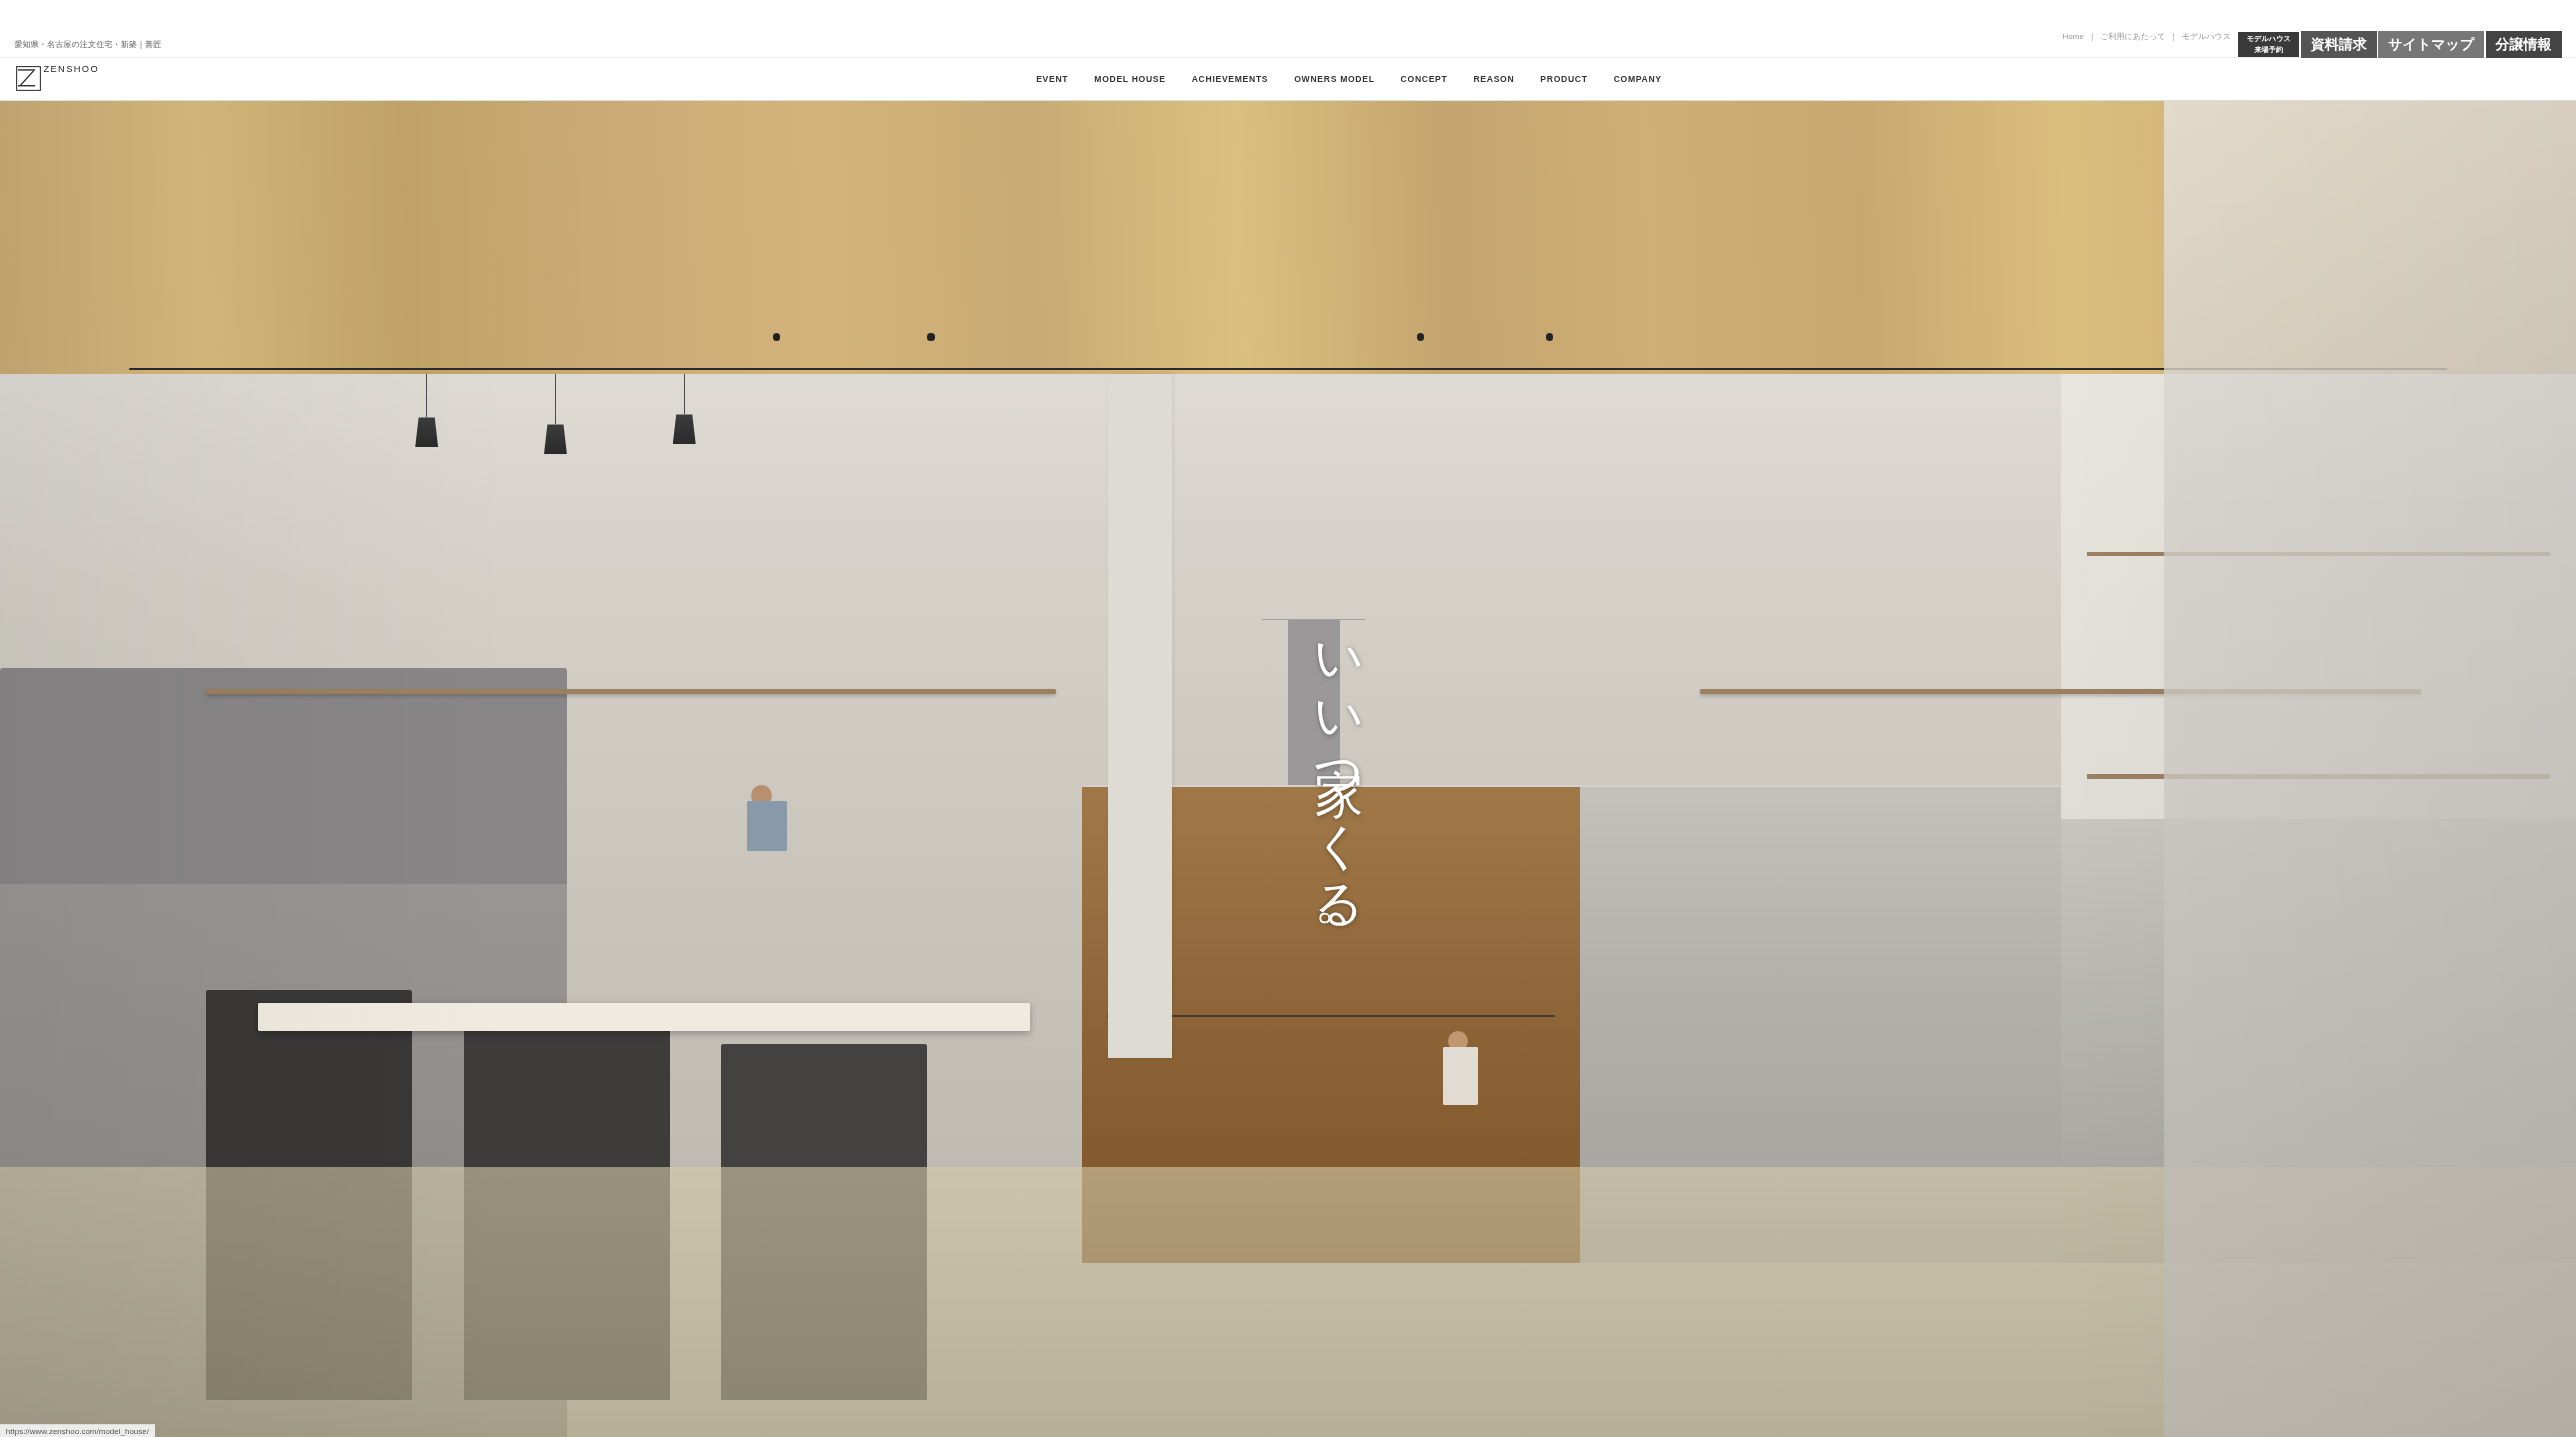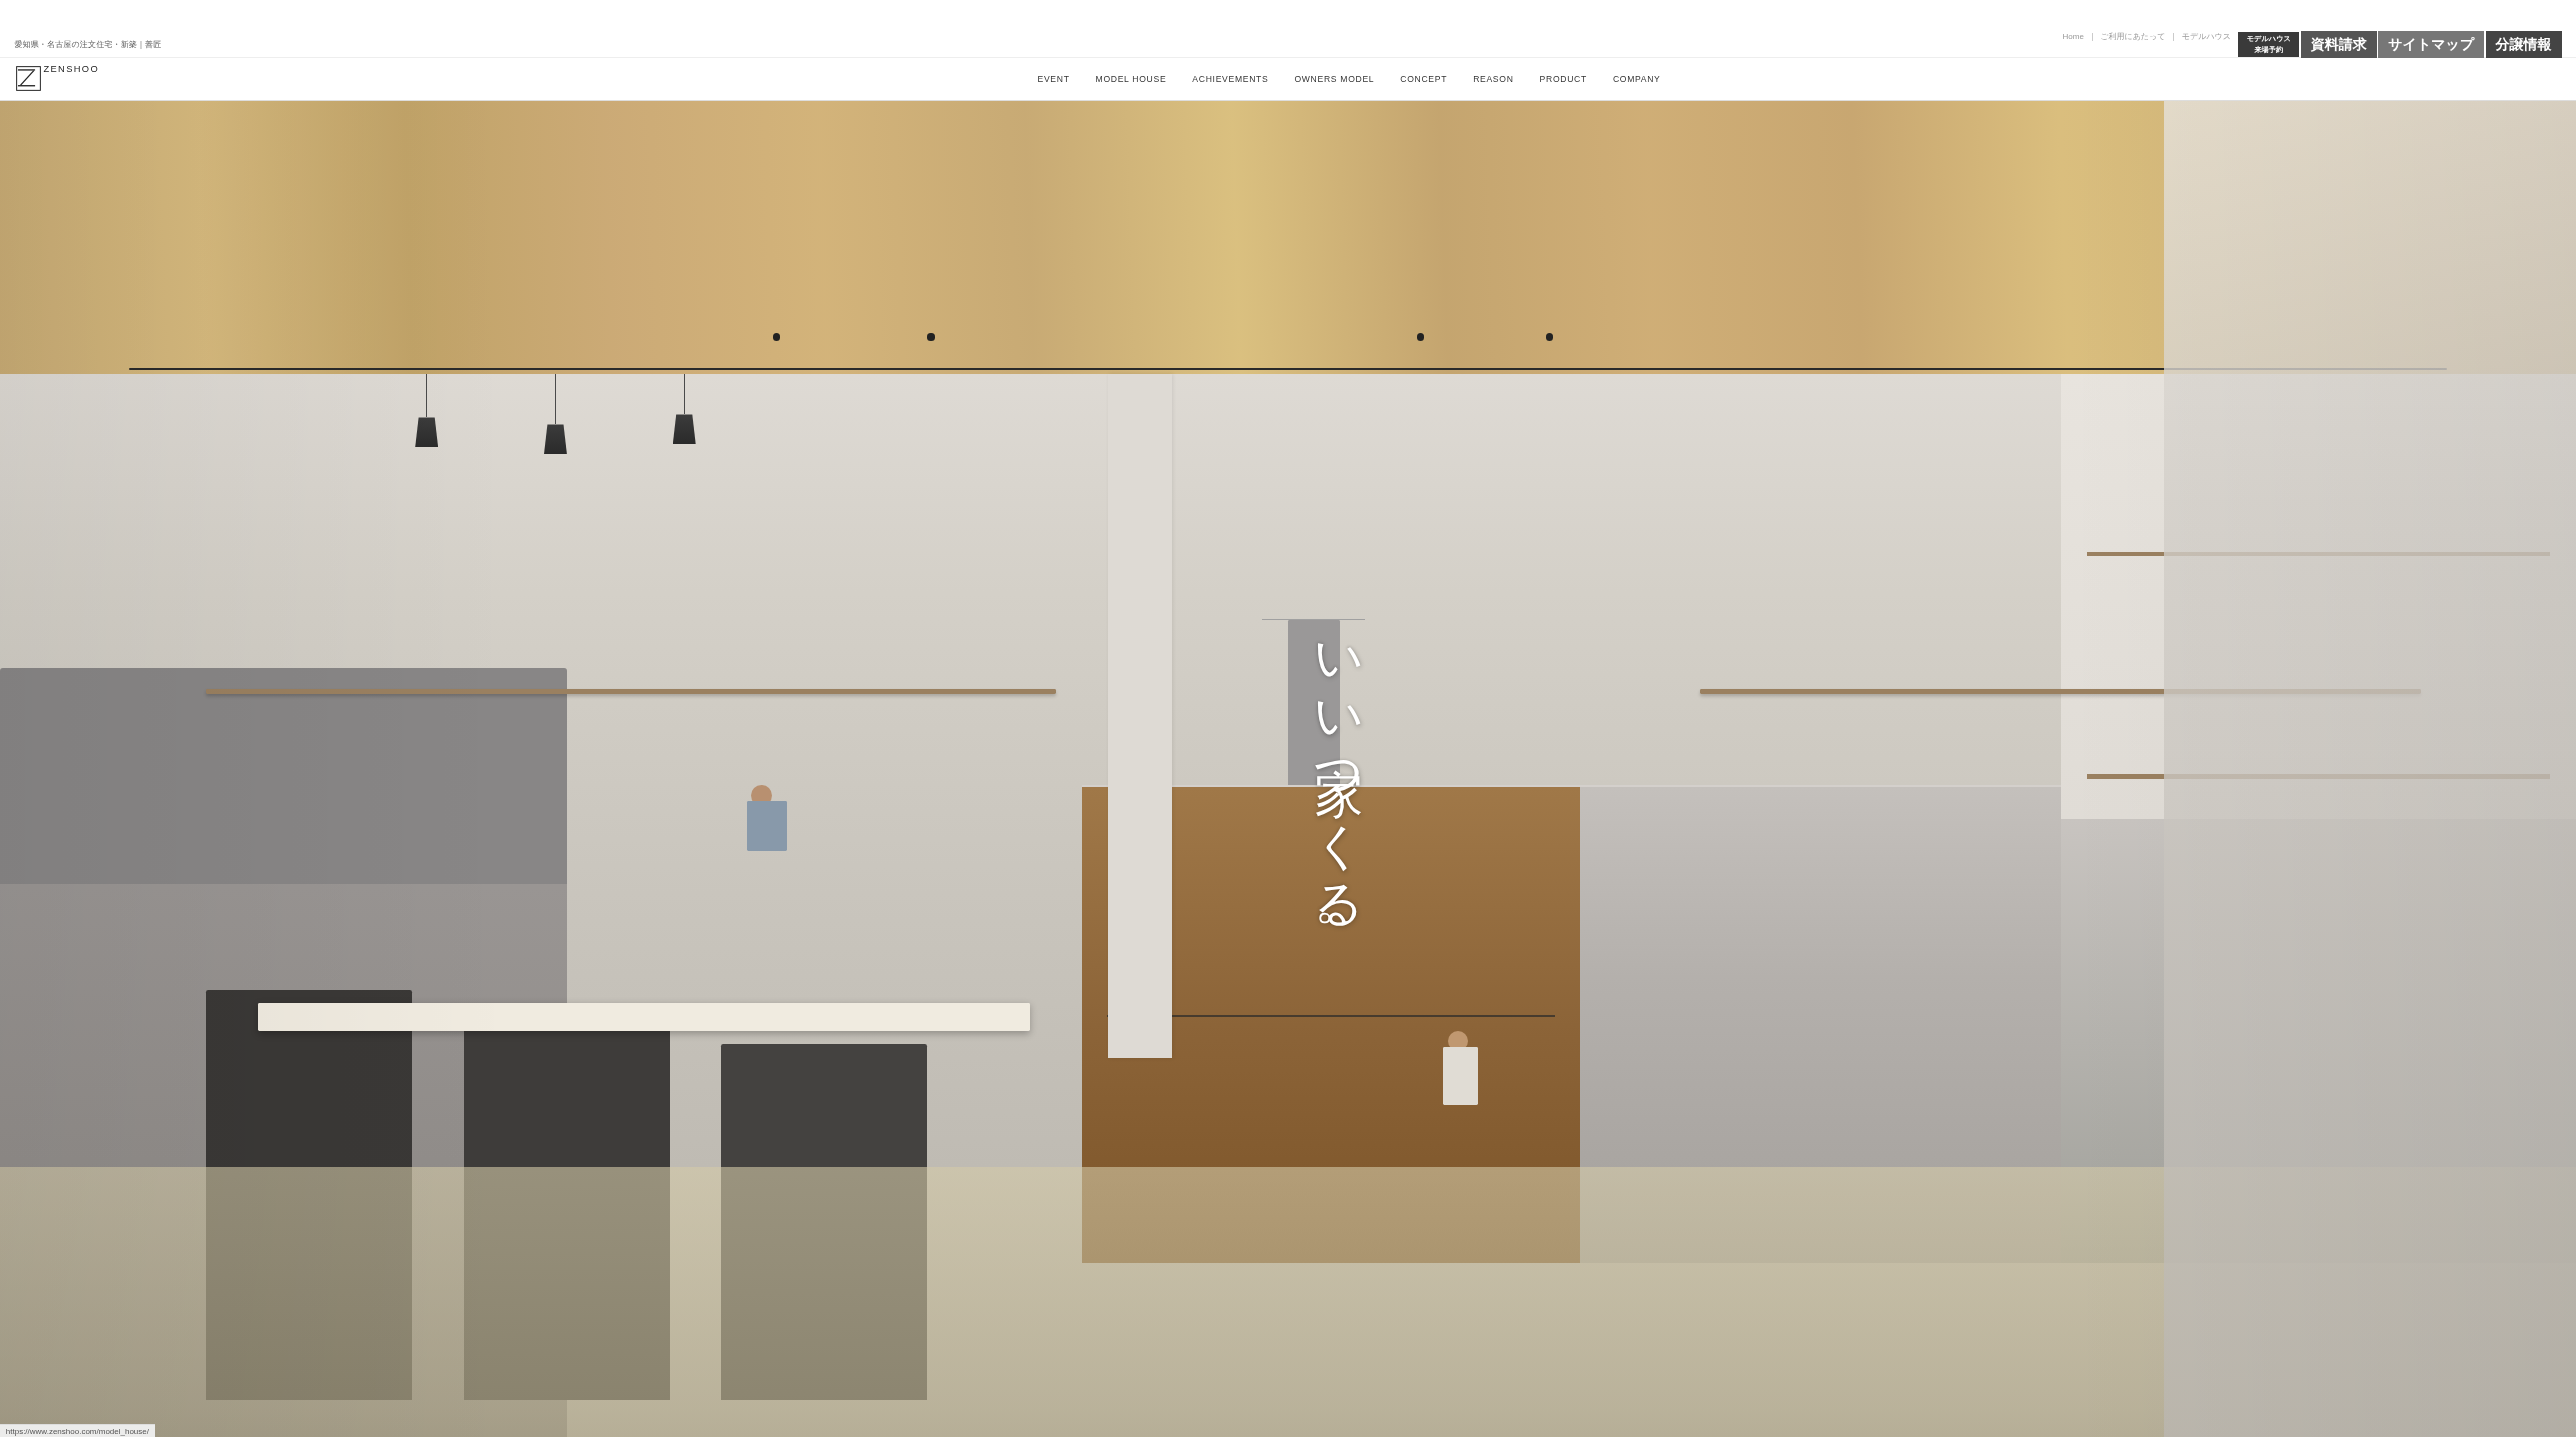--- a/index.html
+++ b/index.html
@@ -91,21 +91,21 @@
       gap: 0;
       flex: 1;
       justify-content: center;
     }
     .nav-item {
       padding: 0 13px;
       font-size: 8.6px;
       color: #333;
       cursor: pointer;
       letter-spacing: 0.08em;
-      font-weight: 400;
+      font-weight: 700;
       white-space: nowrap;
       height: 43px;
       display: flex;
       align-items: center;
     }
 
     
     .hero {
       position: relative;
       width: 100%;

